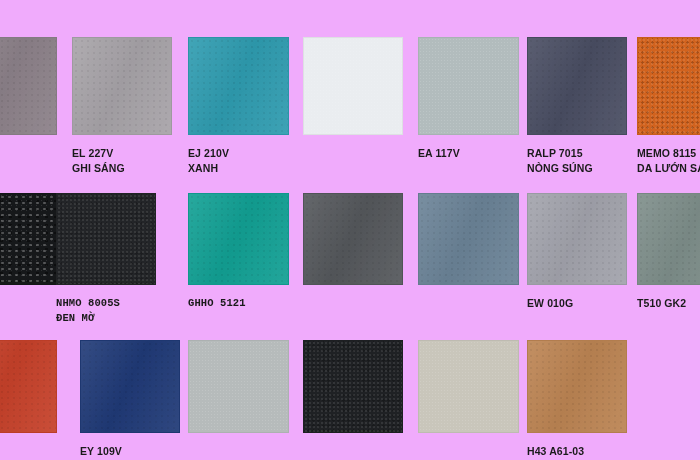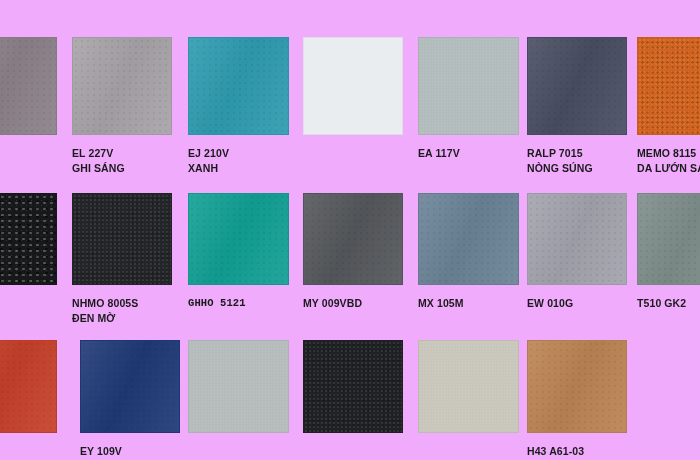--- a/index.html
+++ b/index.html
@@ -130,35 +130,33 @@
         <div class="swatch-label"><span>MEMO 8115</span><span class="l2">DA LƯỚN SÁ</span></div>
       </div>
     </div>
     <div class="swatch-row" style="top: 193px;">
       <div class="swatch-cell" style="left: -44px; width: 101px;">
         <div class="swatch-chip tex-leather" title="V" style="height: 92px; background: rgb(22, 24, 26);"></div>
         <div class="swatch-label">
           <span class="l2">N</span>
         </div>
       </div>
-      <div class="swatch-cell" style="left: 72px; width: 100px;">
+      <div class="swatch-cell" style="left: 56px; width: 100px; font-family: Liberation Mono, monospace;">
         <div class="swatch-chip tex-coarse" title="NHMO 8005S" style="height: 92px; background: rgb(35, 37, 40);"></div>
         <div class="swatch-label"><span>NHMO 8005S</span><span class="l2">ĐEN MỜ</span></div>
       </div>
       <div class="swatch-cell" style="left: 188px; width: 101px; font-family: Liberation Mono, monospace;">
         <div class="swatch-chip tex-soft" title="GHHO 5121" style="height: 92px; background: rgb(18, 160, 148);"></div>
         <div class="swatch-label"><span>GHHO 5121</span></div>
       </div>
       <div class="swatch-cell" style="left: 303px; width: 100px;">
         <div class="swatch-chip tex-soft" title="MY 009VBD" style="height: 92px; background: rgb(85, 88, 92);"></div>
-        <div class="swatch-label"><span>MY 009VBD</span></div>
       </div>
       <div class="swatch-cell" style="left: 418px; width: 101px;">
         <div class="swatch-chip tex-soft" title="MX 105M" style="height: 92px; background: rgb(107, 131, 151);"></div>
-        <div class="swatch-label"><span>MX 105M</span></div>
       </div>
       <div class="swatch-cell" style="left: 527px; width: 100px;">
         <div class="swatch-chip tex-soft" title="EW 010G" style="height: 92px; background: rgb(162, 163, 172);"></div>
         <div class="swatch-label"><span>EW 010G</span></div>
       </div>
       <div class="swatch-cell" style="left: 637px; width: 101px;">
         <div class="swatch-chip tex-soft" title="T510 GK2" style="height: 92px; background: rgb(126, 142, 138);"></div>
         <div class="swatch-label"><span>T510 GK2</span></div>
       </div>
     </div>

